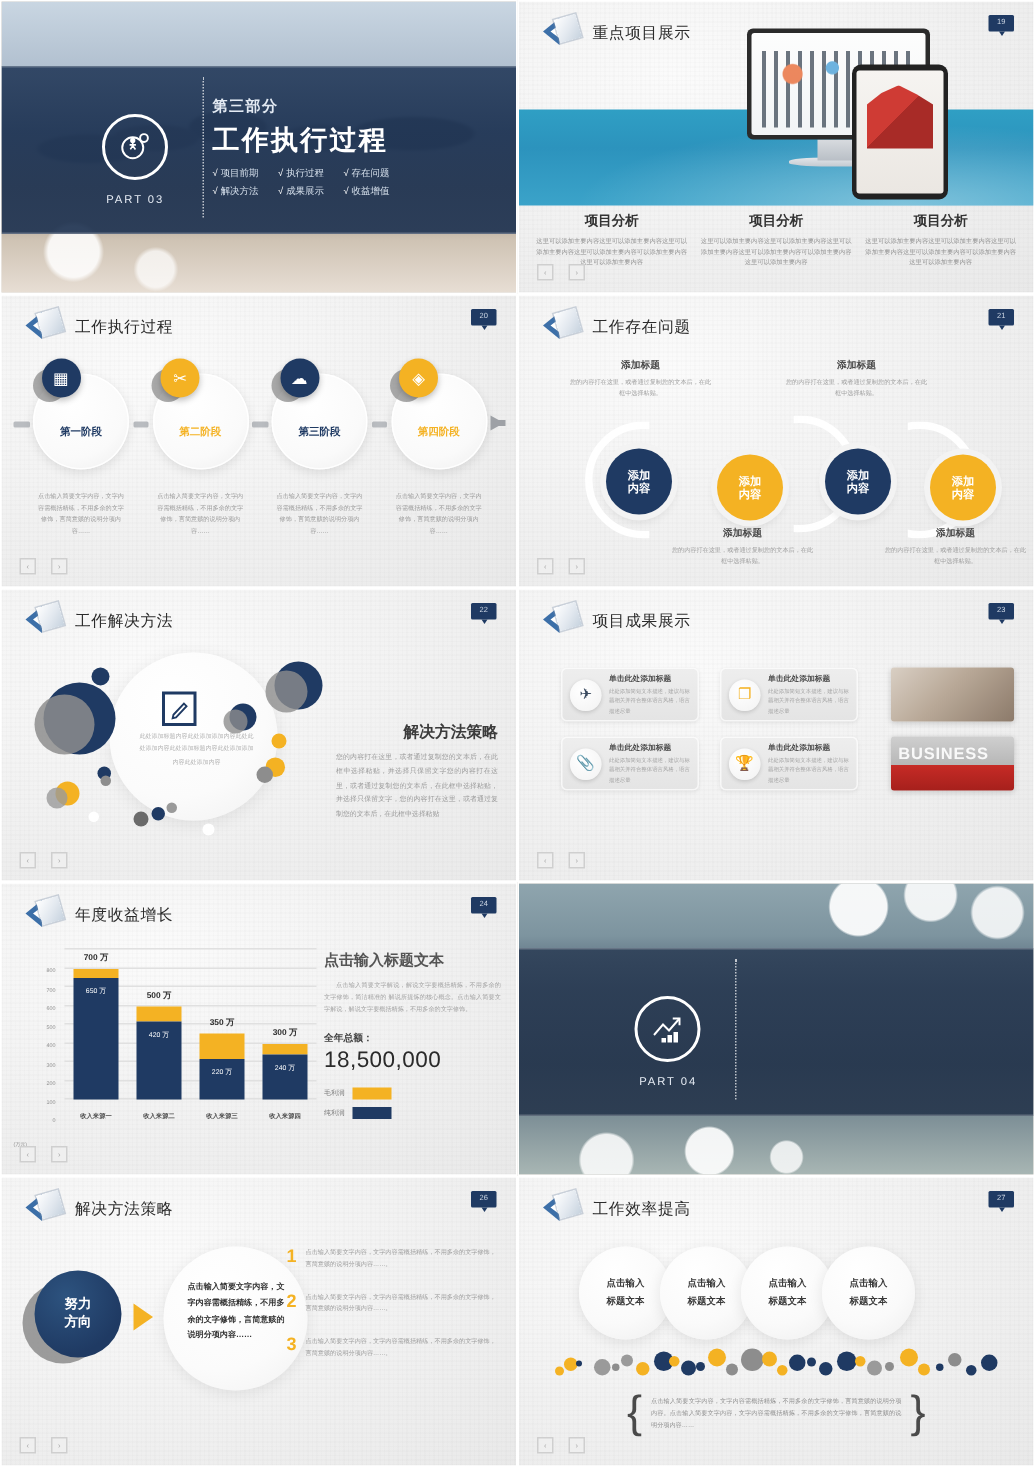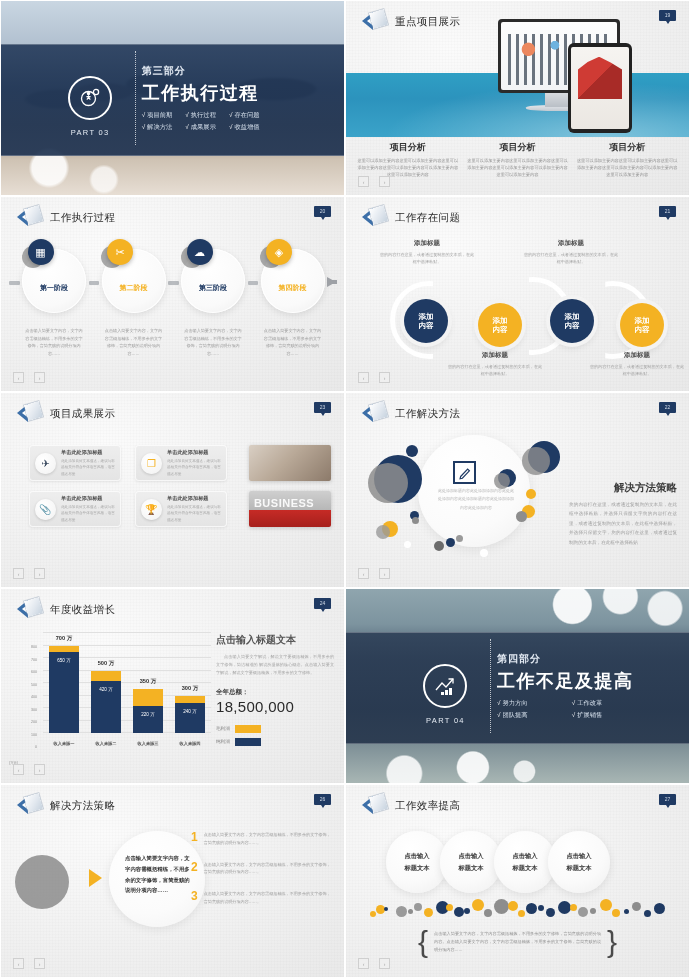--- a/index.html
+++ b/index.html
@@ -564,72 +564,20 @@
         <h5>添加标题</h5>
         <p>您的内容打在这里，或者通过复制您的文本后，在此框中选择粘贴。</p>
       </div>
       <div class="s4-txt" style="left:156px; top:10px;">
         <h5>添加标题</h5>
         <p>您的内容打在这里，或者通过复制您的文本后，在此框中选择粘贴。</p>
       </div>
       <div class="s4-txt" style="left:222px; top:122px;">
         <h5>添加标题</h5>
         <p>您的内容打在这里，或者通过复制您的文本后，在此框中选择粘贴。</p>
-      </div>
-    </div>
-    <div class="navs">
-      <div class="nav-b">‹</div>
-      <div class="nav-b">›</div>
-    </div>
-  </div>
-
-  <div class="slide light">
-    <div class="s-head">
-      <div class="logo-mark">
-        <div class="chev"></div>
-          <div class="chev2"></div>
-          <div class="card"></div>
-      </div>
-      <div class="s-title">项目成果展示</div>
-    </div>
-    <div class="pg-badge">23</div>
-    <div class="s6-grid">
-      <div class="s6-card">
-        <div class="s6-ic" style="color:#3a4a5f">✈</div>
-        <div>
-            <h5>单击此处添加标题</h5>
-             <p>此处添加简短文本描述，建议与标题相关并符合整体语言风格，语言描述尽量</p>
-          </div>
-      </div>
-      <div class="s6-card">
-        <div class="s6-ic" style="color:#f4b223">❐</div>
-        <div>
-            <h5>单击此处添加标题</h5>
-             <p>此处添加简短文本描述，建议与标题相关并符合整体语言风格，语言描述尽量</p>
-          </div>
-      </div>
-      <div class="s6-card">
-        <div class="s6-ic" style="color:#3a4a5f">📎</div>
-        <div>
-            <h5>单击此处添加标题</h5>
-             <p>此处添加简短文本描述，建议与标题相关并符合整体语言风格，语言描述尽量</p>
-          </div>
-      </div>
-      <div class="s6-card">
-        <div class="s6-ic" style="color:#f4b223">🏆</div>
-        <div>
-            <h5>单击此处添加标题</h5>
-             <p>此处添加简短文本描述，建议与标题相关并符合整体语言风格，语言描述尽量</p>
-          </div>
-      </div>
-    </div>
-    <div class="s6-photos">
-      <div class="s6-ph"></div>
-      <div class="s6-ph two">
-        <div class="biz">BUSINESS</div>
       </div>
     </div>
     <div class="navs">
       <div class="nav-b">‹</div>
       <div class="nav-b">›</div>
     </div>
   </div>
 
   <div class="slide light">
     <div class="s-head">
@@ -667,20 +615,72 @@
       <svg width="14" height="14" viewBox="0 0 16 16" stroke="#1f3a63" stroke-width="1.4" fill="none">
         <path d="M3 12 L11 3.5 L13 5.5 L5 14 L2.4 14.6 Z"></path>
       </svg>
     </div>
     <div class="s5-note">
       <p>此处添加标题内容此处添加添加内容此处此处添加内容此处添加标题内容此处添加添加内容此处添加内容</p>
     </div>
     <div class="s5-right">
       <h3>解决方法策略</h3>
       <p>您的内容打在这里，或者通过复制您的文本后，在此框中选择粘贴，并选择只保留文字您的内容打在这里，或者通过复制您的文本后，在此框中选择粘贴，并选择只保留文字，您的内容打在这里，或者通过复制您的文本后，在此框中选择粘贴</p>
+    </div>
+    <div class="navs">
+      <div class="nav-b">‹</div>
+      <div class="nav-b">›</div>
+    </div>
+  </div>
+
+  <div class="slide light">
+    <div class="s-head">
+      <div class="logo-mark">
+        <div class="chev"></div>
+          <div class="chev2"></div>
+          <div class="card"></div>
+      </div>
+      <div class="s-title">项目成果展示</div>
+    </div>
+    <div class="pg-badge">23</div>
+    <div class="s6-grid">
+      <div class="s6-card">
+        <div class="s6-ic" style="color:#3a4a5f">✈</div>
+        <div>
+            <h5>单击此处添加标题</h5>
+             <p>此处添加简短文本描述，建议与标题相关并符合整体语言风格，语言描述尽量</p>
+          </div>
+      </div>
+      <div class="s6-card">
+        <div class="s6-ic" style="color:#f4b223">❐</div>
+        <div>
+            <h5>单击此处添加标题</h5>
+             <p>此处添加简短文本描述，建议与标题相关并符合整体语言风格，语言描述尽量</p>
+          </div>
+      </div>
+      <div class="s6-card">
+        <div class="s6-ic" style="color:#3a4a5f">📎</div>
+        <div>
+            <h5>单击此处添加标题</h5>
+             <p>此处添加简短文本描述，建议与标题相关并符合整体语言风格，语言描述尽量</p>
+          </div>
+      </div>
+      <div class="s6-card">
+        <div class="s6-ic" style="color:#f4b223">🏆</div>
+        <div>
+            <h5>单击此处添加标题</h5>
+             <p>此处添加简短文本描述，建议与标题相关并符合整体语言风格，语言描述尽量</p>
+          </div>
+      </div>
+    </div>
+    <div class="s6-photos">
+      <div class="s6-ph"></div>
+      <div class="s6-ph two">
+        <div class="biz">BUSINESS</div>
+      </div>
     </div>
     <div class="navs">
       <div class="nav-b">‹</div>
       <div class="nav-b">›</div>
     </div>
   </div>
 
   <div class="slide light">
     <div class="s-head">
       <div class="logo-mark">
@@ -787,43 +787,37 @@
       <svg width="24" height="24" viewBox="0 0 24 24" fill="none" stroke="#fff" stroke-width="1.3">
         <path d="M3 16 L9 9 L13 13 L20 5"></path>
         <path d="M15.5 5 H20 V9.5"></path>
         <rect x="12" y="16" width="3" height="5" fill="#fff" stroke="none"></rect>
         <rect x="16" y="14" width="3" height="7" fill="#fff" stroke="none"></rect>
         <rect x="8" y="18" width="3" height="3" fill="#fff" stroke="none"></rect>
       </svg>
     </div>
     <div class="part-lbl" style="left:29%;">PART 04</div>
     <div class="dotline" style="left:42%;"></div>
-    <div class="ctext" style="left:44%;">
-      <div class="c-sub">第四部分</div>
-      <div class="c-main">工作不足及提高</div>
-      <div class="c-items" style="grid-template-columns:repeat(2,auto);">
-        <div class="c-it"><i>√</i><span>努力方向</span></div>
-        <div class="c-it"><i>√</i><span>工作改革</span></div>
-        <div class="c-it"><i>√</i><span>团队提高</span></div>
-        <div class="c-it"><i>√</i><span>扩展销售</span></div>
-      </div>
-    </div>
   </div>
 
   <div class="slide light">
     <div class="s-head">
       <div class="logo-mark">
         <div class="chev"></div>
           <div class="chev2"></div>
           <div class="card"></div>
       </div>
       <div class="s-title">解决方法策略</div>
     </div>
     <div class="pg-badge">26</div>
     <div class="s9-shadow"></div>
+    <div class="s9-circle">
+      <span>努力</span>
+        <span>方向</span>
+    </div>
     <div class="s9-arrow"></div>
     <div class="s9-blob"></div>
     <div class="s9-blobtext">
       <p>点击输入简要文字内容，文字内容需概括精练，不用多余的文字修饰，言简意赅的说明分项内容……</p>
     </div>
     <div class="s9-items">
       <div class="s9-item">
         <div class="s9-num">1</div>
         <p>点击输入简要文字内容，文字内容需概括精练，不用多余的文字修饰，言简意赅的说明分项内容……。</p>
       </div>

